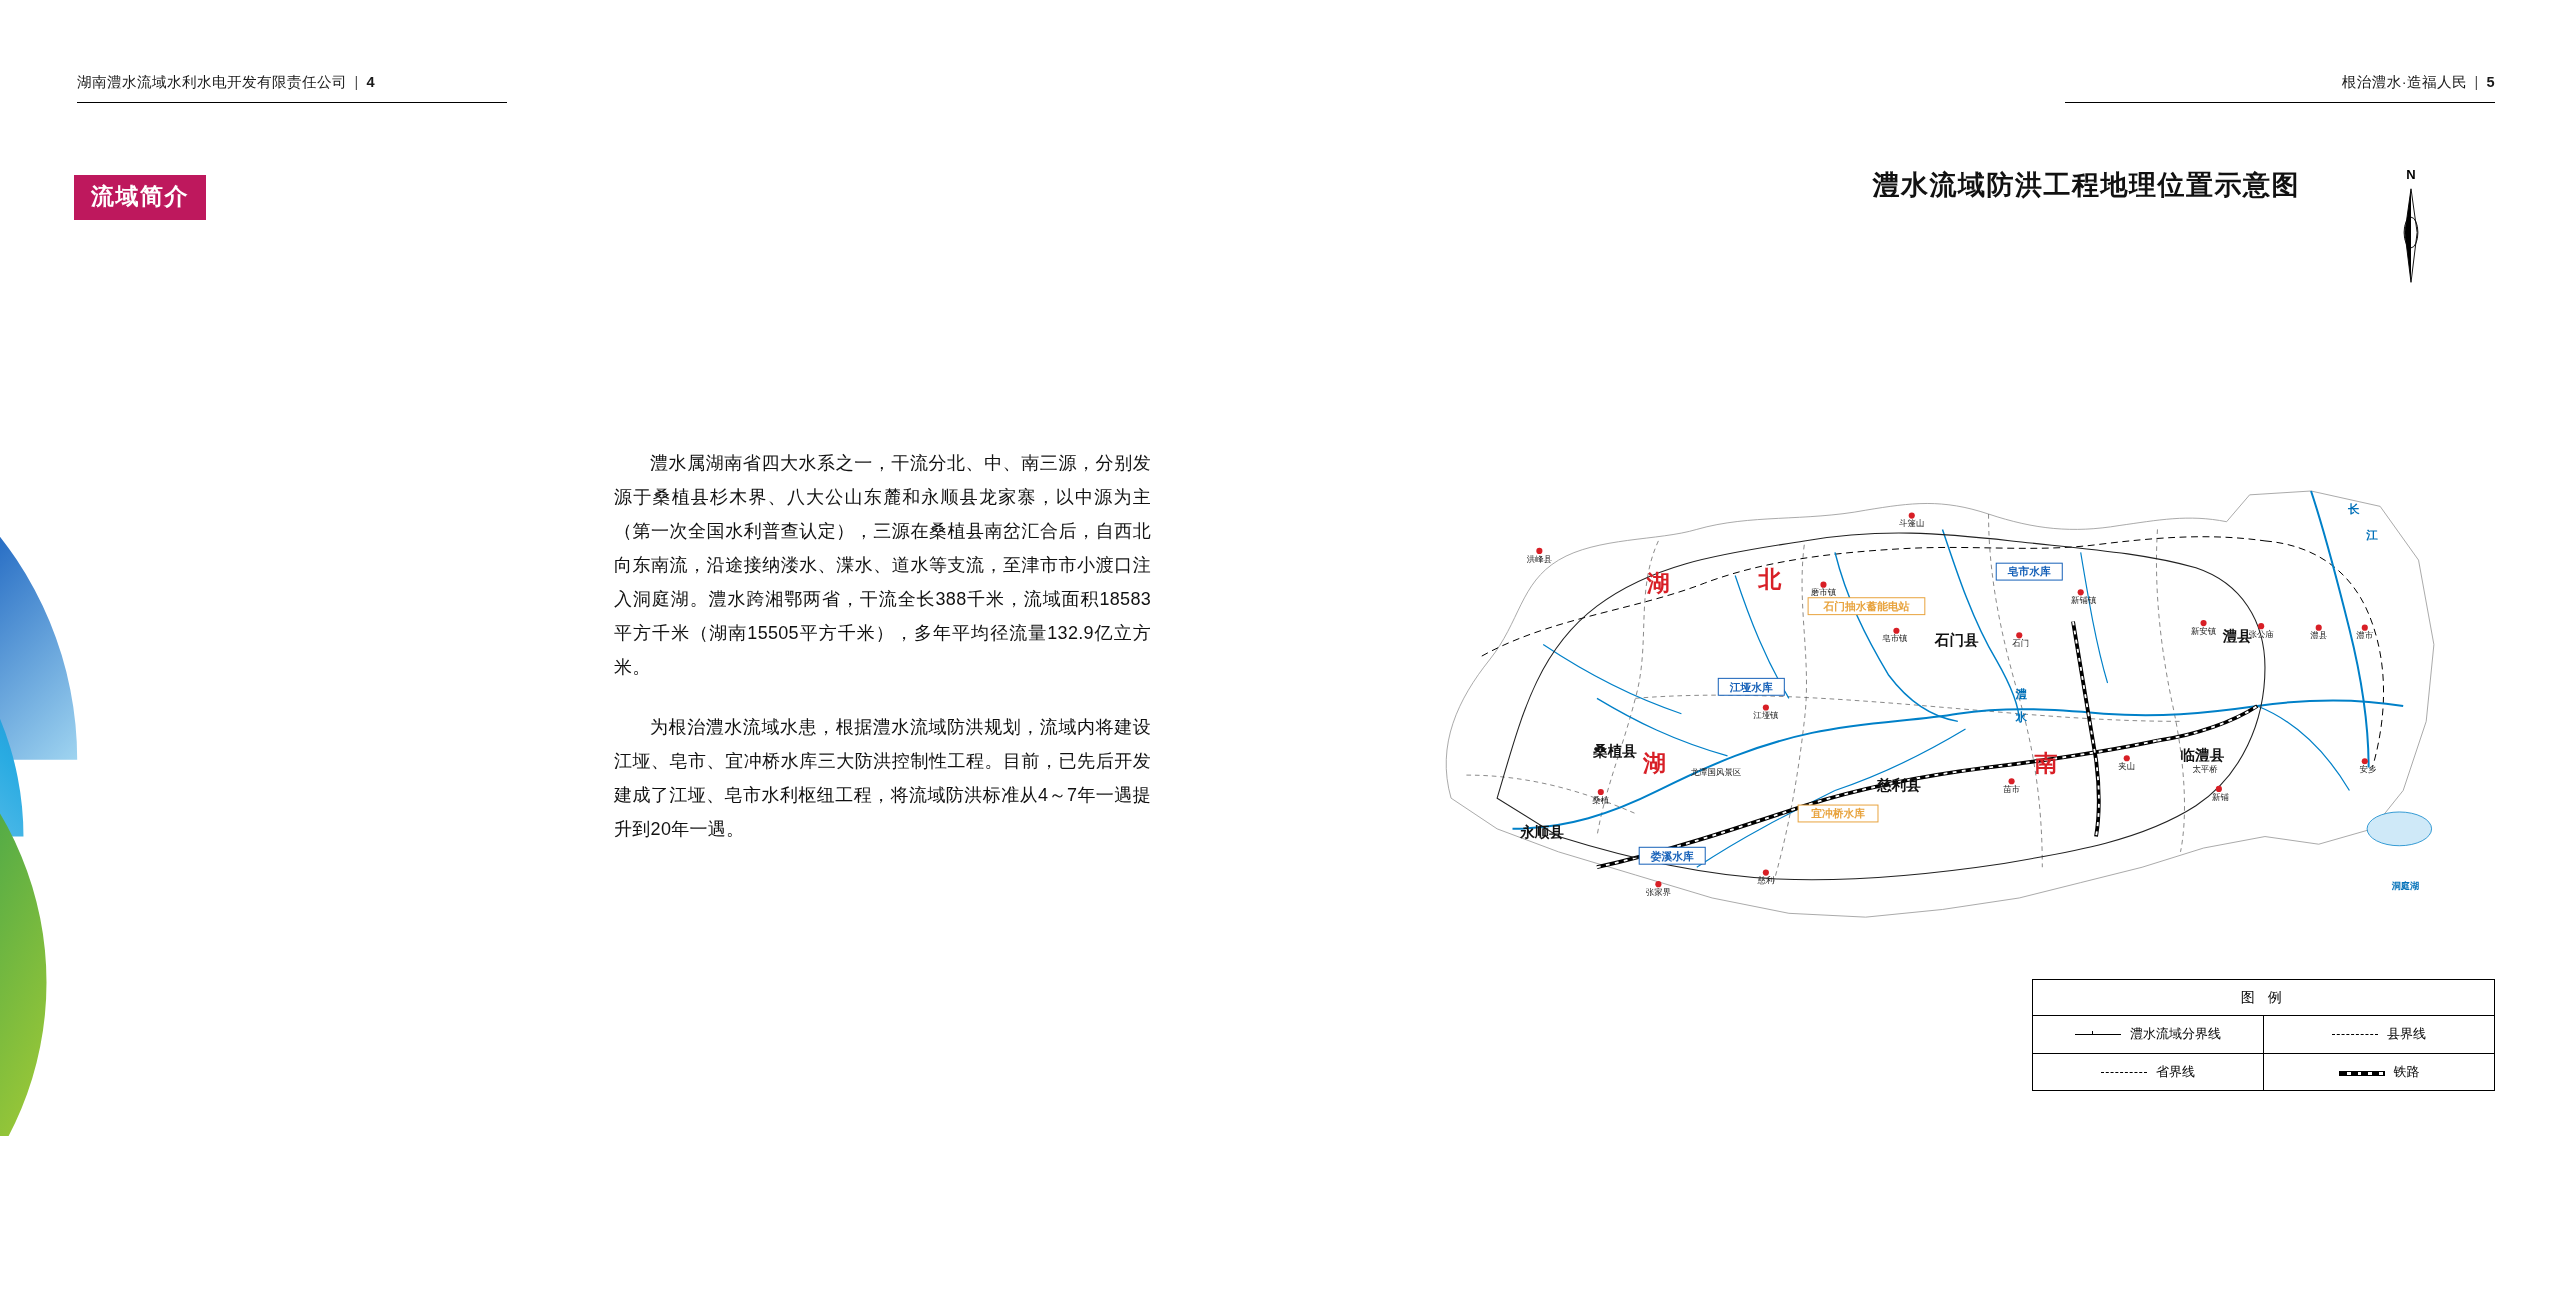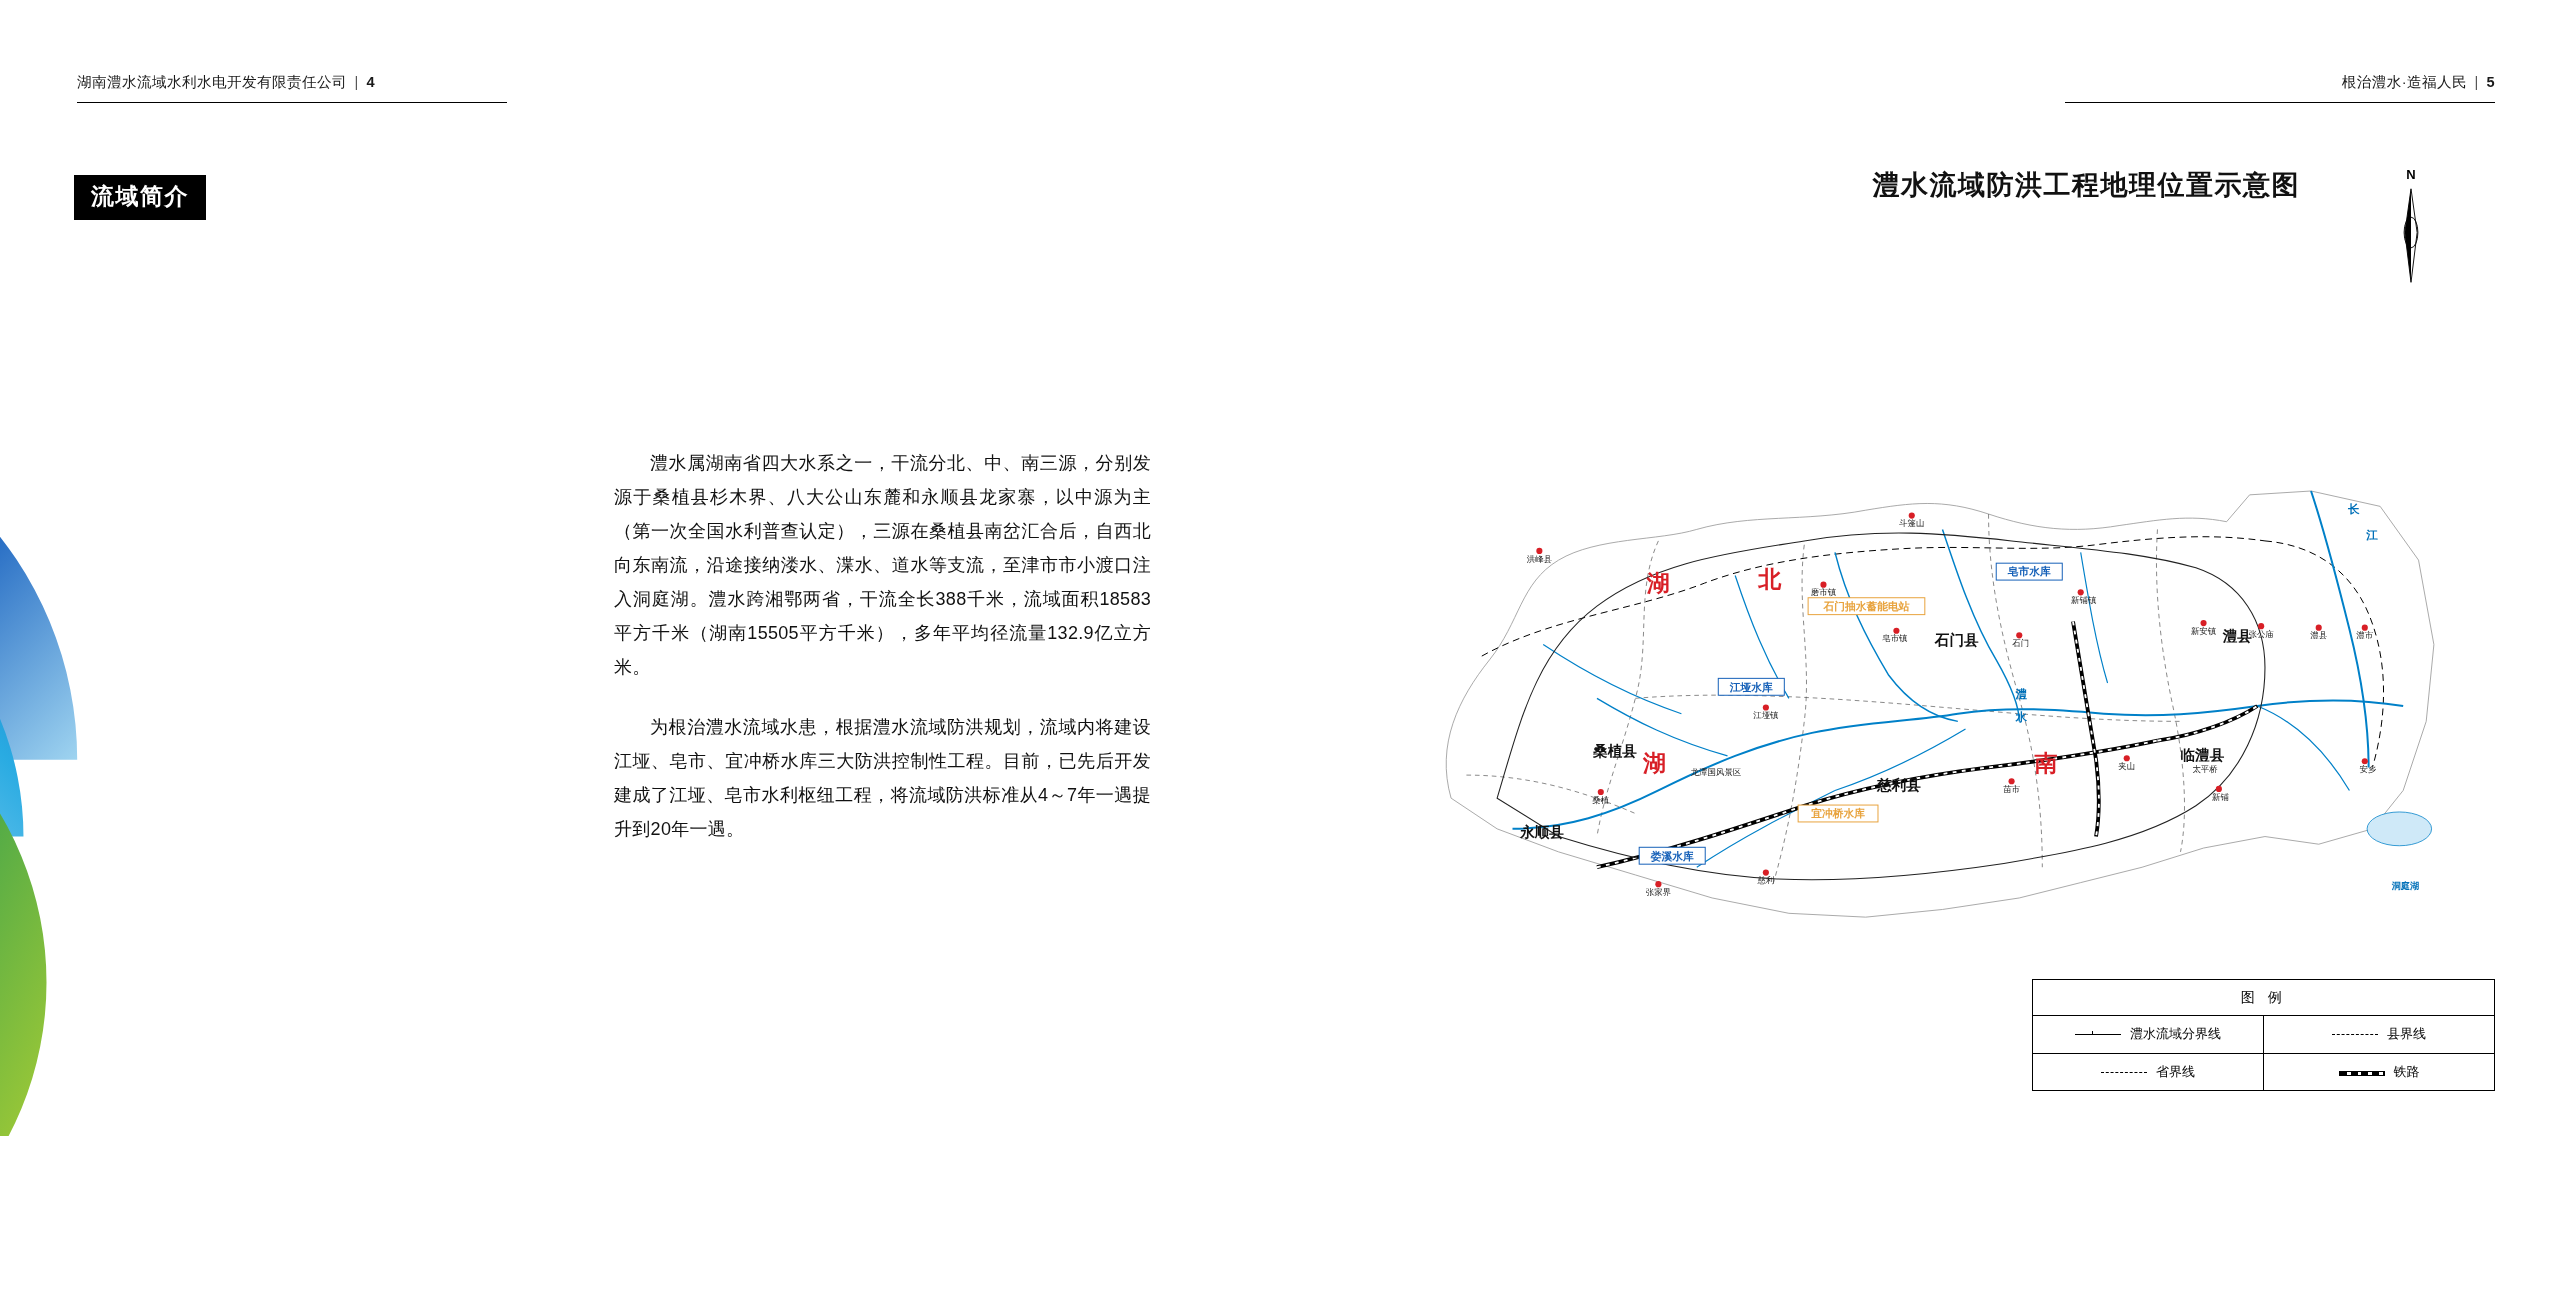--- a/index.html
+++ b/index.html
@@ -61,21 +61,21 @@
     right: 81px;
     top: 102px;
     width: 430px;
   }
 
   
   .section-tag {
     position: absolute;
     left: 74px;
     top: 175px;
-    background: #000000;
+    background: #be185d;
     color: #fff;
     font-size: 23px;
     font-weight: bold;
     letter-spacing: 1.5px;
     padding: 10px 17px 11.5px 17px;
     line-height: 1;
   }
 
   
   .body-col {

